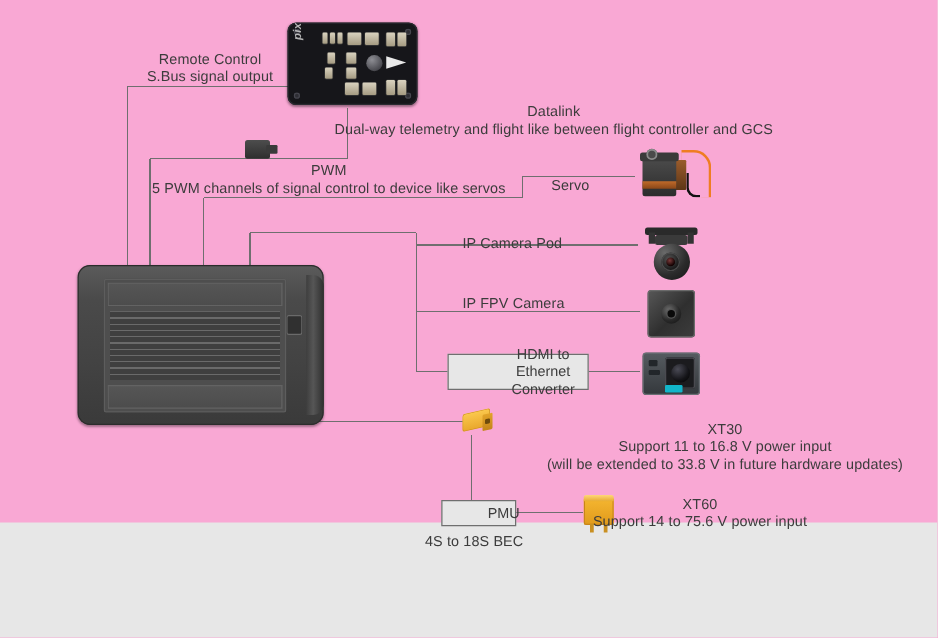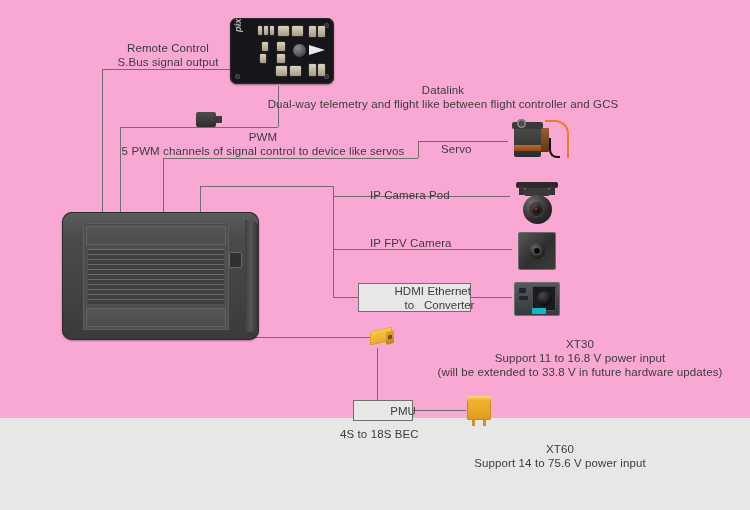--- a/index.html
+++ b/index.html
@@ -33,21 +33,21 @@
     position: absolute;
     border: 1px solid #6f6f6f;
     background: #e7e7e7;
     color: #3c3c3c;
     font-size: 11.5px;
     line-height: 14px;
     text-align: center;
     display: flex;
     align-items: center;
     justify-content: center;
-    flex-direction: row;
+    flex-direction: column;
     box-sizing: border-box;
     padding-left: 40px;
   }
   svg.wires {
     position: absolute;
     left: 0; top: 0;
     width: 750px; height: 510px;
     pointer-events: none;
   }
   
@@ -472,18 +472,18 @@
     <div>Support 11 to 16.8 V power input</div>
     <div>(will be extended to 33.8 V in future hardware updates)</div>
   </div>
 
   <div class="boxlbl" style="left:353px; top:400px; width:60px; height:21px;">
     <div>PMU</div>
   </div>
 
   <div class="lbl" style="left:340px; top:427px;text-align:center;">4S to 18S BEC</div>
 
-  <div class="lbl center" style="left:440px; top:397px; width:240px;margin-top:45px;">
+  <div class="lbl center" style="left:440px; top:397px; width:240px;">
     <div>XT60</div>
     <div>Support 14 to 75.6 V power input</div>
   </div>
 
 </div>
 
 </body></html>

